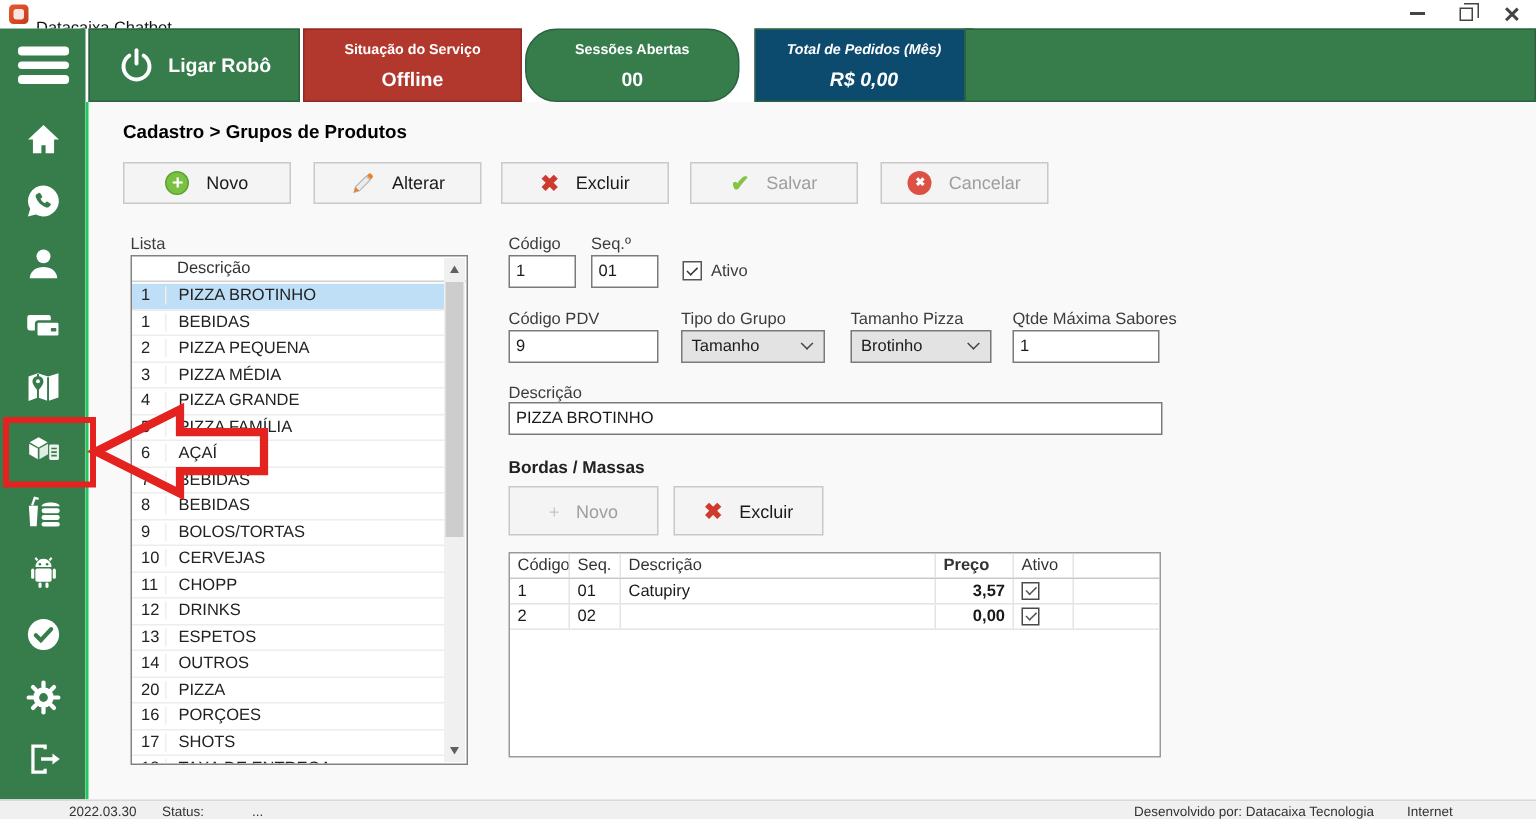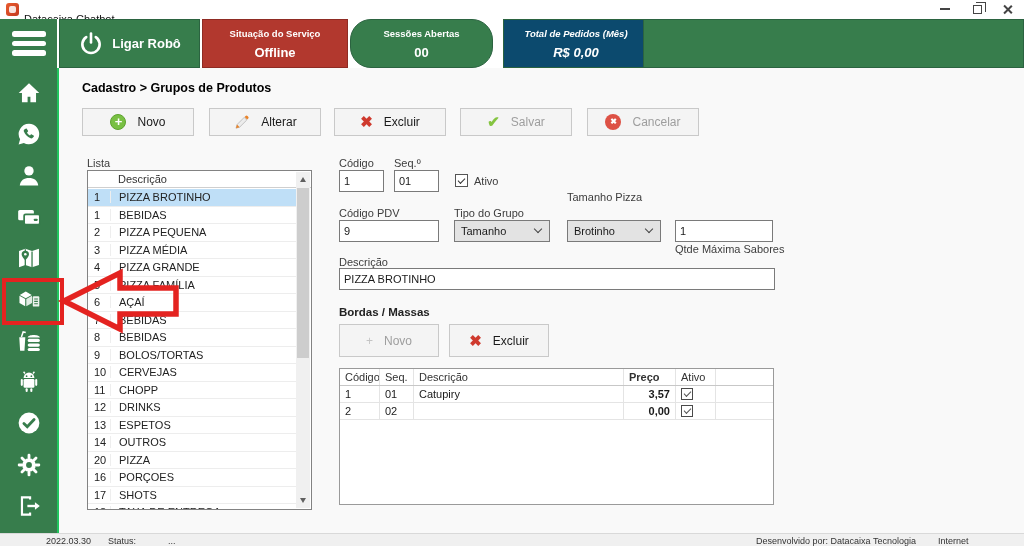--- a/index.html
+++ b/index.html
@@ -369,26 +369,26 @@
     </div>
   <span class="section-label" style="left:415px; top:107px;">Ativo</span>
 
   <span class="section-label" style="left:280px; top:139px;">Código PDV</span>
   <input class="tinput" style="left: 280px; top: 152px; width: 100px;" value="9">
   <span class="section-label" style="left:395px; top:139px;">Tipo do Grupo</span>
   <div class="dropdown" style="left:395px; top:152px; width:96px;">
     <span>Tamanho</span>
     <span class="chev"></span>
   </div>
-  <span class="section-label" style="left:508px; top:123px;">Tamanho Pizza</span>
+  <span class="section-label" style="left:508px; top:139px;">Tamanho Pizza</span>
   <div class="dropdown" style="left:508px; top:152px; width:94px;">
     <span>Brotinho</span>
     <span class="chev"></span>
   </div>
-  <span class="section-label" style="left:616px; top:139px;margin-top:36px;">Qtde Máxima Sabores</span>
+  <span class="section-label" style="left:616px; top:139px;">Qtde Máxima Sabores</span>
   <input class="tinput" style="left: 616px; top: 152px; width: 98px;" value="1">
 
   <span class="section-label" style="left:280px; top:188px;">Descrição</span>
   <input class="tinput" style="left: 280px; top: 200px; width: 436px;" value="PIZZA BROTINHO">
 
   <span class="section-label bold-label" style="left:280px; top:238px;">Bordas / Massas</span>
   <div class="btn2 disabled" style="left:280px; top:256px; color:#9e9e9e;">
     <span class="ic-plus" style="opacity:.55;">+</span>
     <span>Novo</span>
   </div>

